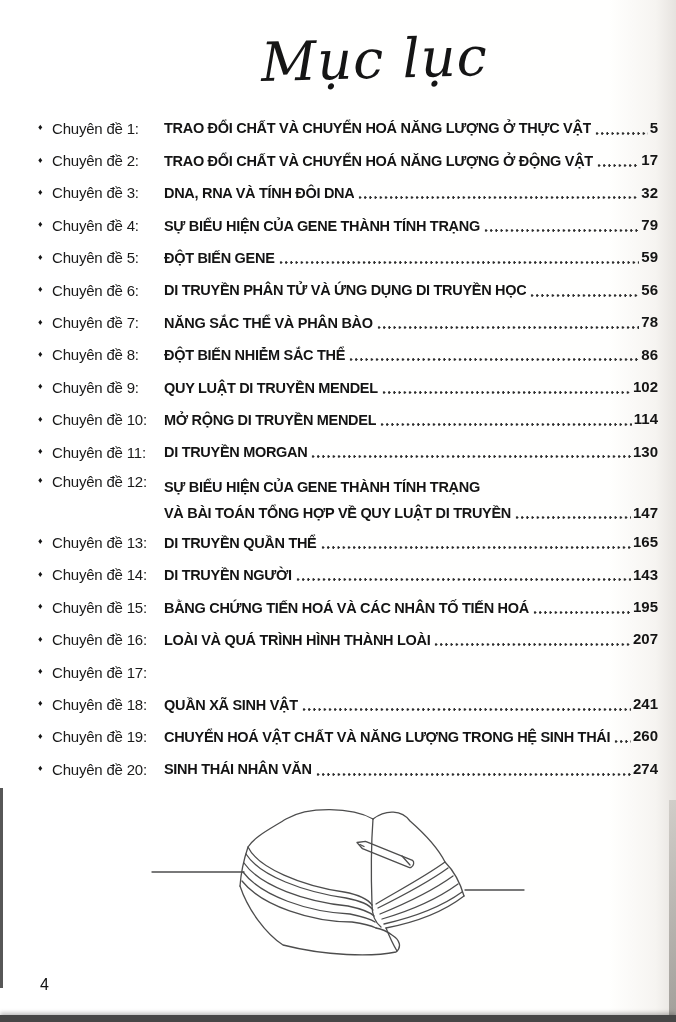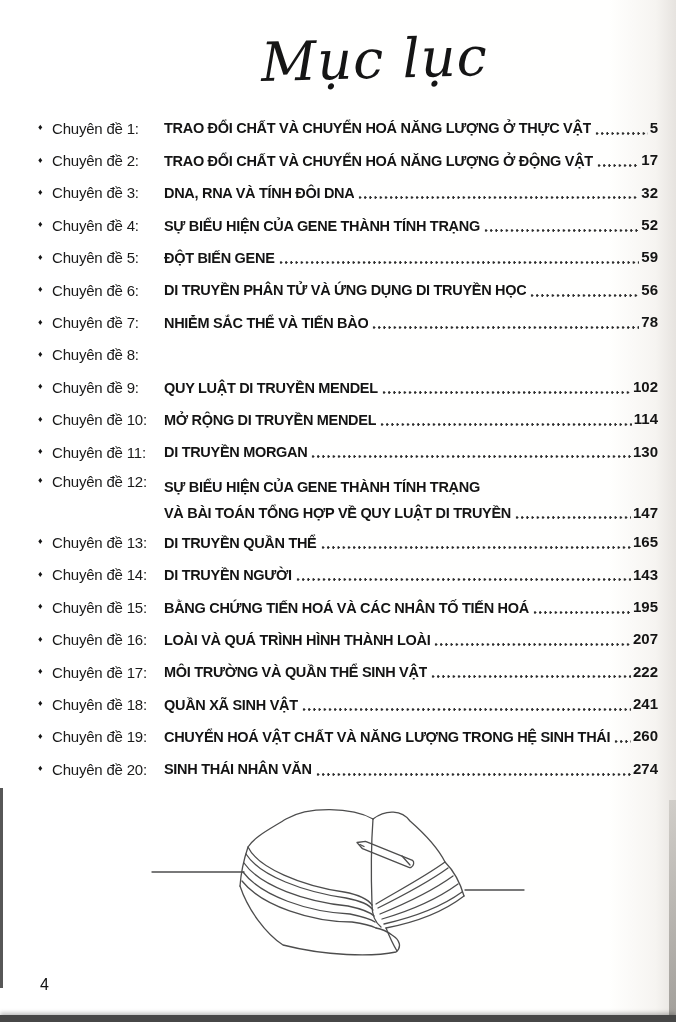--- a/index.html
+++ b/index.html
@@ -94,21 +94,21 @@
           </div>
         </div>
       </div>
       <div class="row">
         <span class="bullet">♦</span>
         <span class="label">Chuyên đề 4:</span>
         <div class="entry">
           <div class="line">
             <span class="t">SỰ BIỂU HIỆN CỦA GENE THÀNH TÍNH TRẠNG</span>
             <span class="dots"></span>
-            <span class="pg">52</span>
+            <span class="pg">79</span>
           </div>
         </div>
       </div>
       <div class="row">
         <span class="bullet">♦</span>
         <span class="label">Chuyên đề 5:</span>
         <div class="entry">
           <div class="line">
             <span class="t">ĐỘT BIẾN GENE</span>
             <span class="dots"></span>
@@ -125,29 +125,36 @@
             <span class="dots"></span>
             <span class="pg">56</span>
           </div>
         </div>
       </div>
       <div class="row">
         <span class="bullet">♦</span>
         <span class="label">Chuyên đề 7:</span>
         <div class="entry">
           <div class="line">
-            <span class="t">NHIỄM SẮC THỂ VÀ TIẾN BÀO</span>
+            <span class="t">NĂNG SẮC THỂ VÀ PHÂN BÀO</span>
             <span class="dots"></span>
             <span class="pg">78</span>
           </div>
         </div>
       </div>
       <div class="row">
         <span class="bullet">♦</span>
         <span class="label">Chuyên đề 8:</span>
+        <div class="entry">
+          <div class="line">
+            <span class="t">ĐỘT BIẾN NHIỄM SẮC THỂ</span>
+            <span class="dots"></span>
+            <span class="pg">86</span>
+          </div>
+        </div>
       </div>
       <div class="row">
         <span class="bullet">♦</span>
         <span class="label">Chuyên đề 9:</span>
         <div class="entry">
           <div class="line">
             <span class="t">QUY LUẬT DI TRUYỀN MENDEL</span>
             <span class="dots"></span>
             <span class="pg">102</span>
           </div>
@@ -229,27 +236,20 @@
           <div class="line">
             <span class="t">LOÀI VÀ QUÁ TRÌNH HÌNH THÀNH LOÀI</span>
             <span class="dots"></span>
             <span class="pg">207</span>
           </div>
         </div>
       </div>
       <div class="row">
         <span class="bullet">♦</span>
         <span class="label">Chuyên đề 17:</span>
-        <div class="entry">
-          <div class="line">
-            <span class="t">MÔI TRƯỜNG VÀ QUẦN THỂ SINH VẬT</span>
-            <span class="dots"></span>
-            <span class="pg">222</span>
-          </div>
-        </div>
       </div>
       <div class="row">
         <span class="bullet">♦</span>
         <span class="label">Chuyên đề 18:</span>
         <div class="entry">
           <div class="line">
             <span class="t">QUẦN XÃ SINH VẬT</span>
             <span class="dots"></span>
             <span class="pg">241</span>
           </div>

